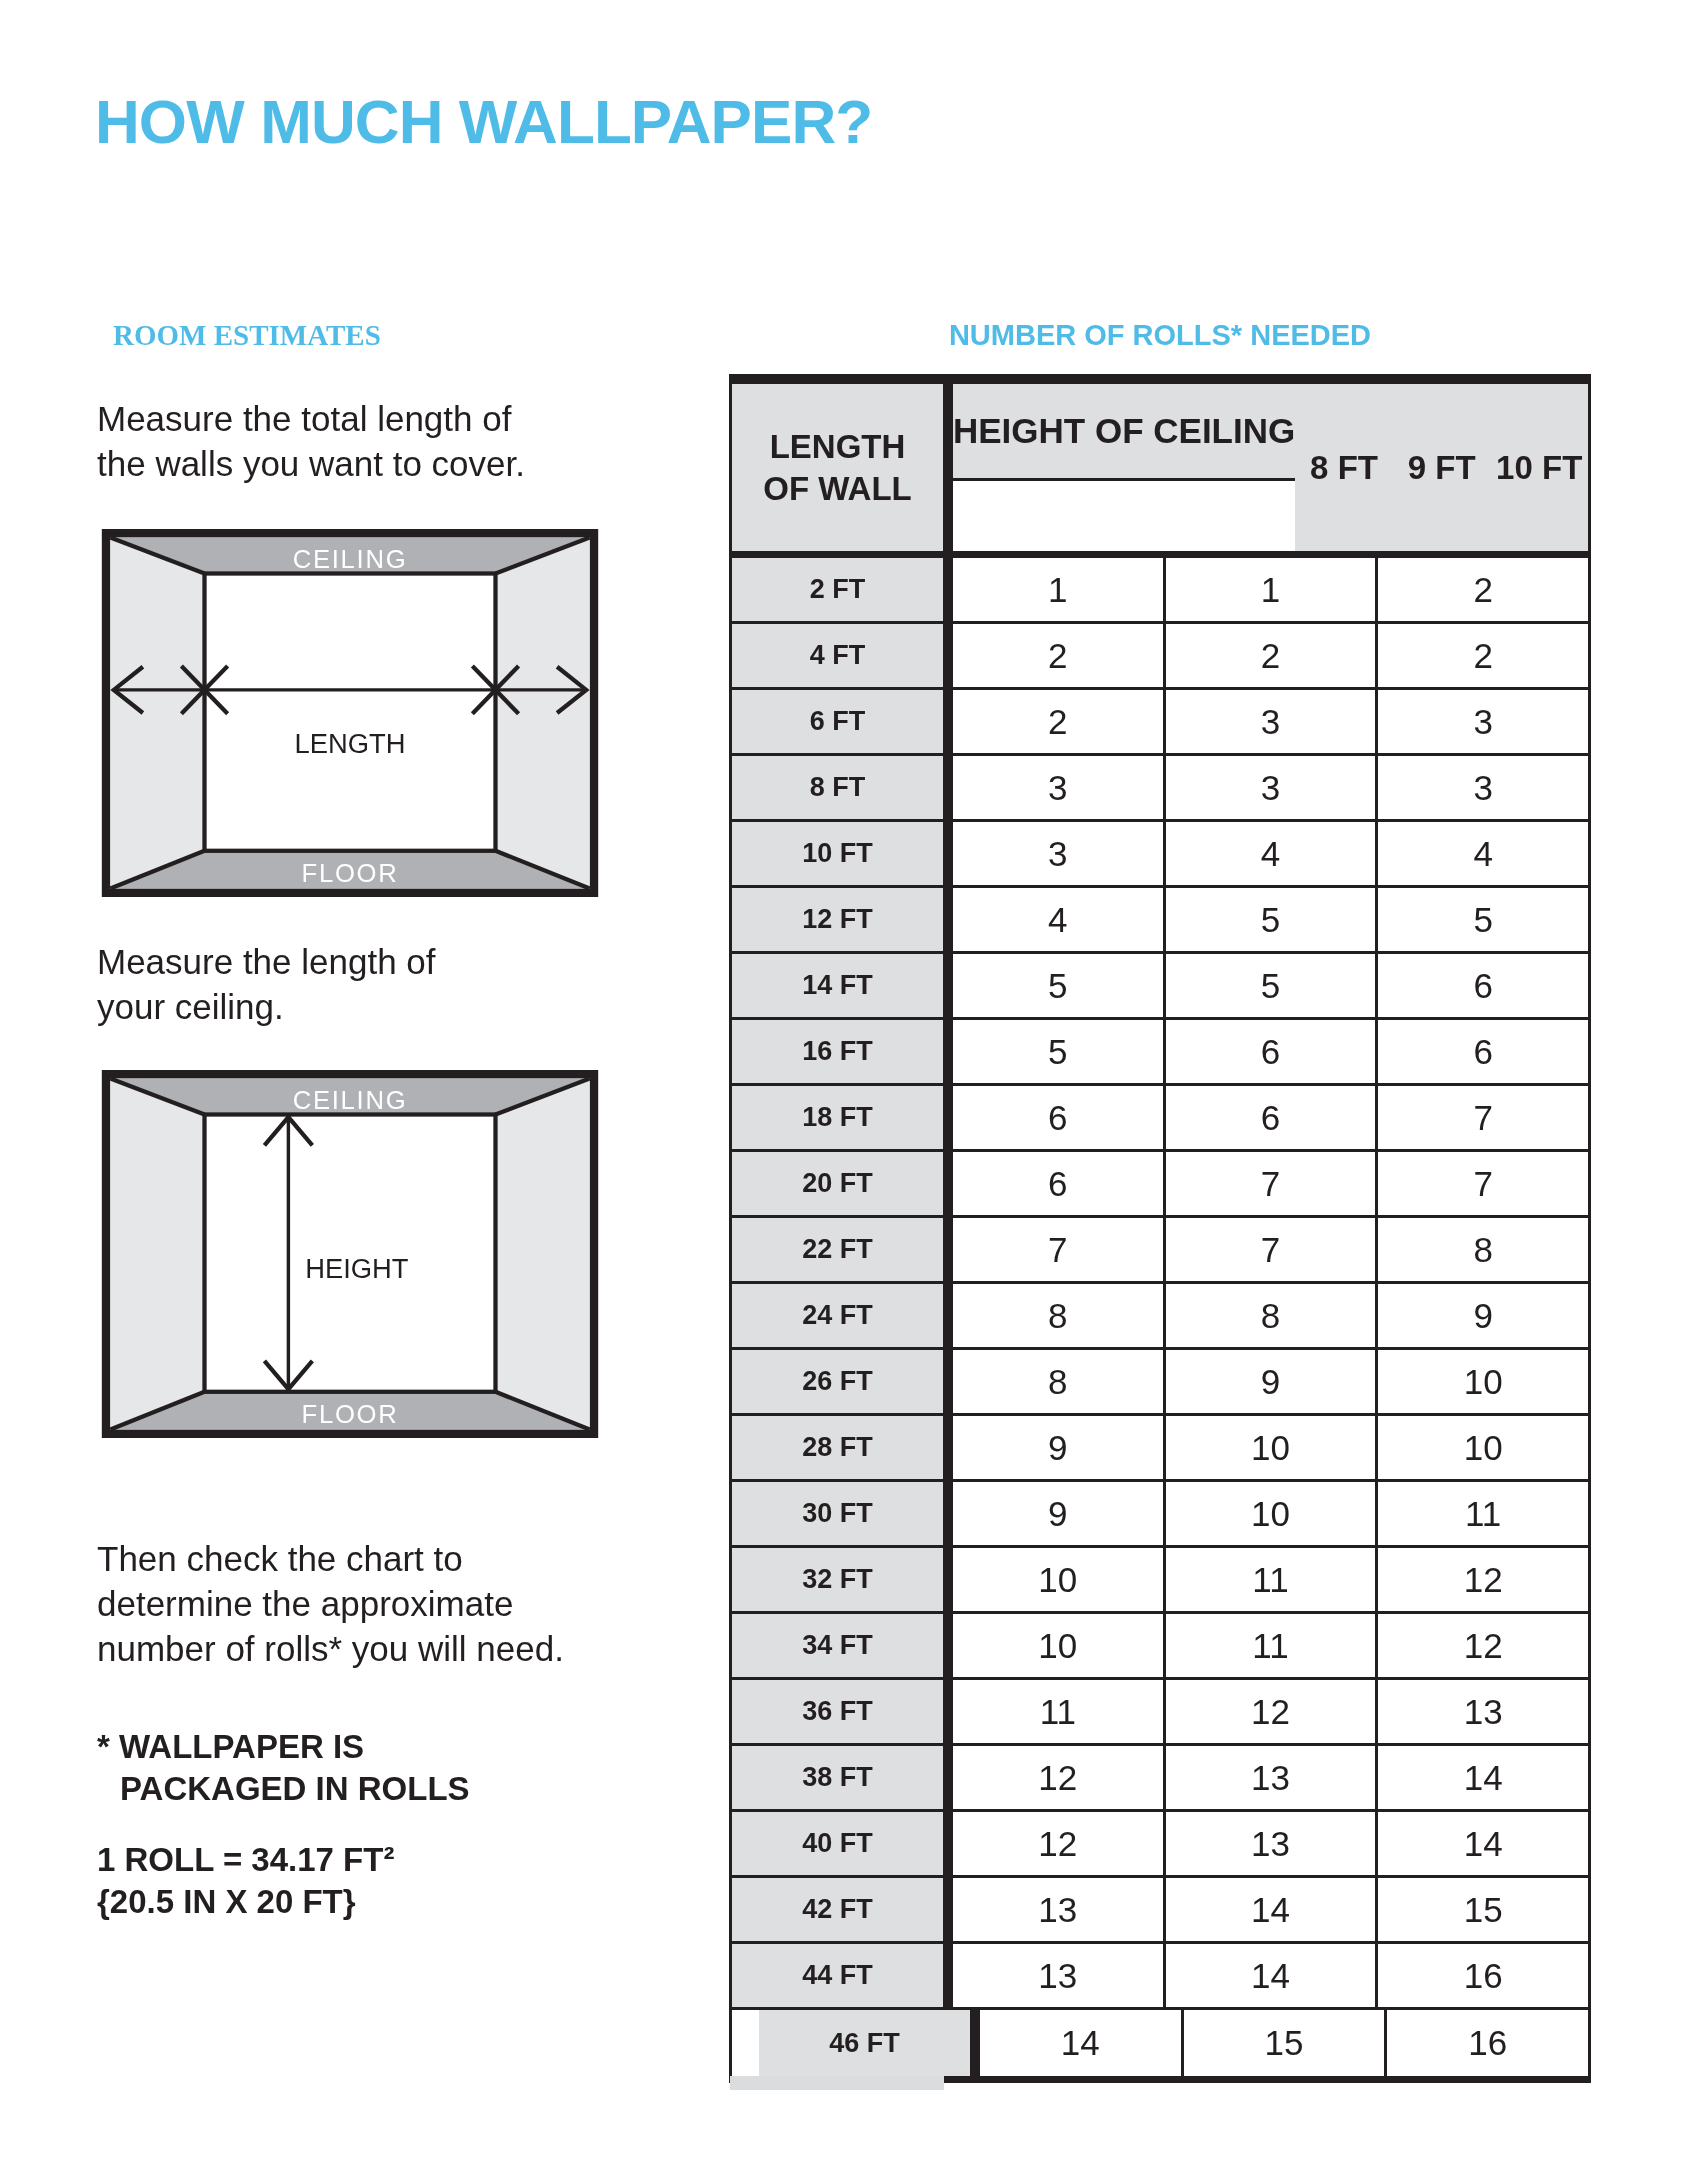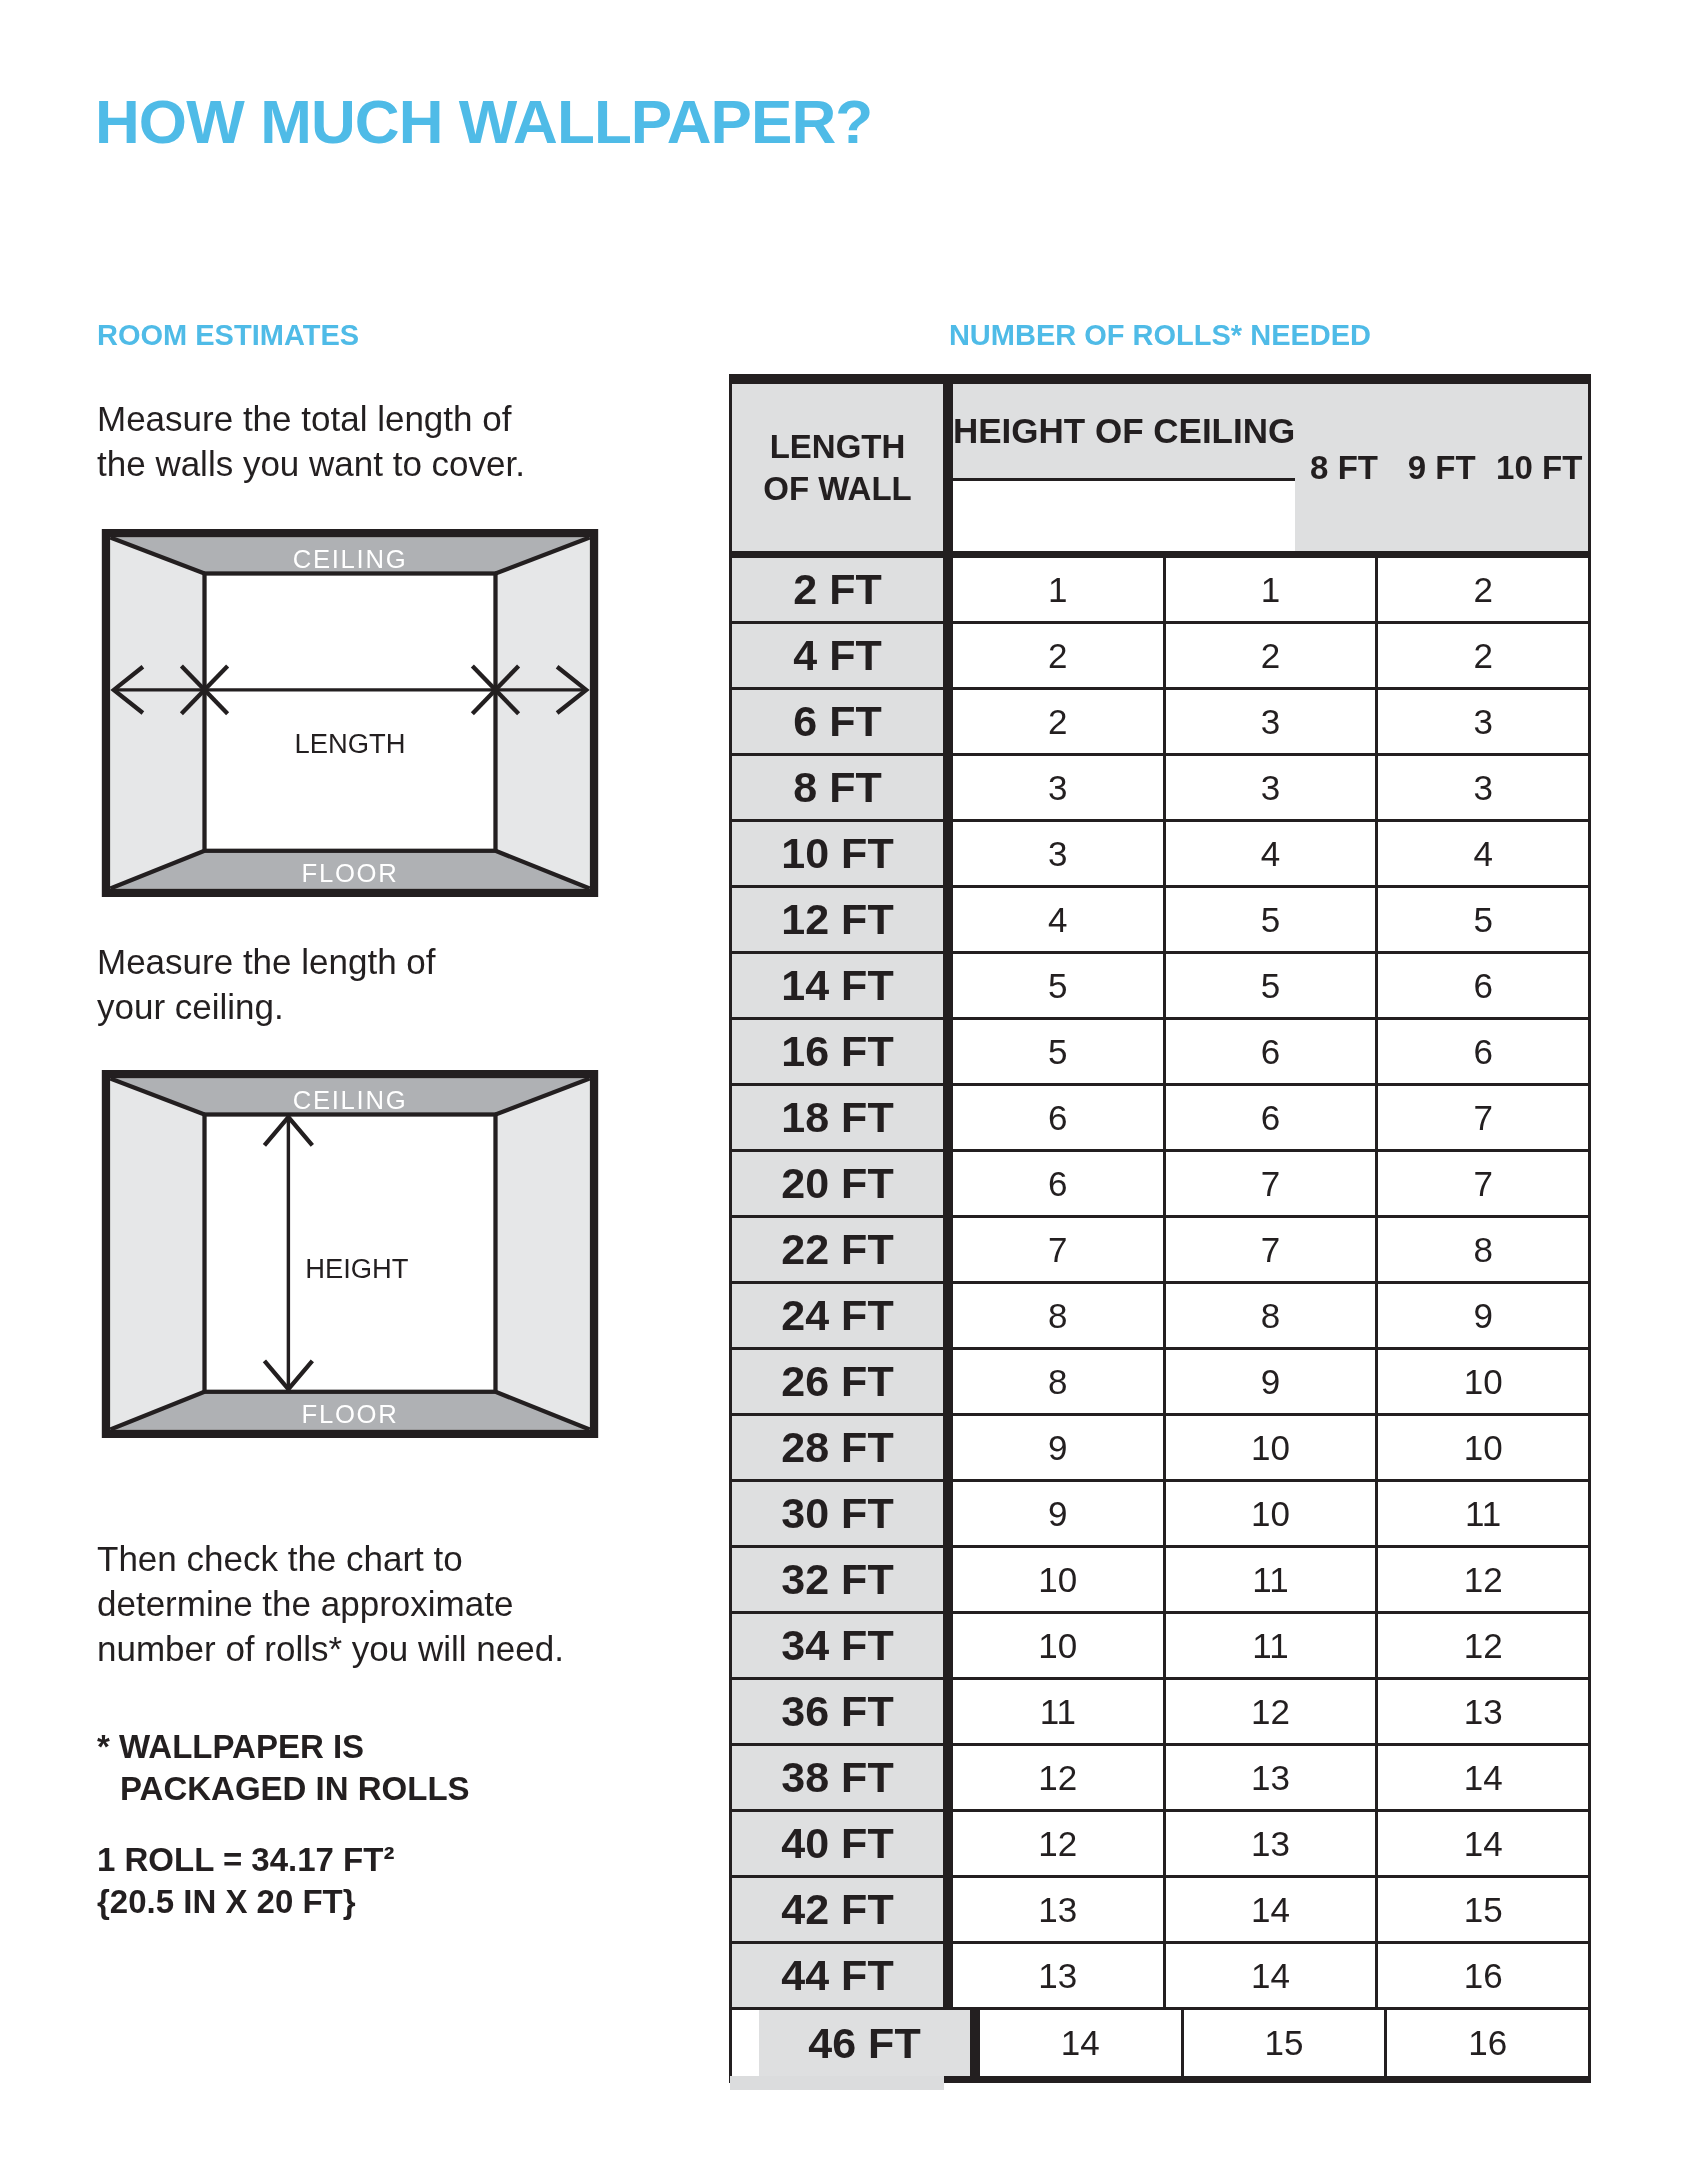--- a/index.html
+++ b/index.html
@@ -19,21 +19,21 @@
 
   
   .page-title{
     left:95px;top:80px;width:1211px;
     font-size:62px;font-weight:bold;line-height:83px;color:var(--blue);
     letter-spacing:-0.9px;
   }
   .section-heading{
     font-size:29px;font-weight:bold;line-height:38px;color:var(--blue);
   }
-  .heading-left{left:97px;top:316px;}
+  .heading-left{left:113px;top:316px;font-family:Liberation Serif, serif;}
   .heading-table{left:729px;top:316px;width:862px;text-align:center;}
 
   
   .para{
     left:97px;width:536px;
     font-size:35px;line-height:45px;color:var(--ink);
     white-space:pre-line;
   }
   .para-1{top:396px;}
   .para-2{top:939px;}
@@ -76,21 +76,21 @@
     flex:1;display:flex;align-items:center;justify-content:center;
     font-size:33px;font-weight:bold;
   }
   .thick-bar{height:7px;background:var(--ink);}
   .trow{display:flex;height:66px;border-bottom:3.5px solid var(--ink);}
   .trow.last{border-bottom:none;margin-left:27px;}
   .tlabel{
     width:221px;background:var(--cellgray);
     border-right:10.4px solid var(--ink);
     display:flex;align-items:center;justify-content:center;
-    font-size:43px;font-weight:bold;
+    font-size:27px;font-weight:bold;
   }
   .tval{
     flex:1;background:#fff;
     display:flex;align-items:center;justify-content:center;
     font-size:35px;
   }
   .tval.mid{border-right:3.5px solid var(--ink);}
   .table-stub{left:730px;top:2076px;width:214px;height:14px;background:#DBDCDD;}
 </style>
 </head>

